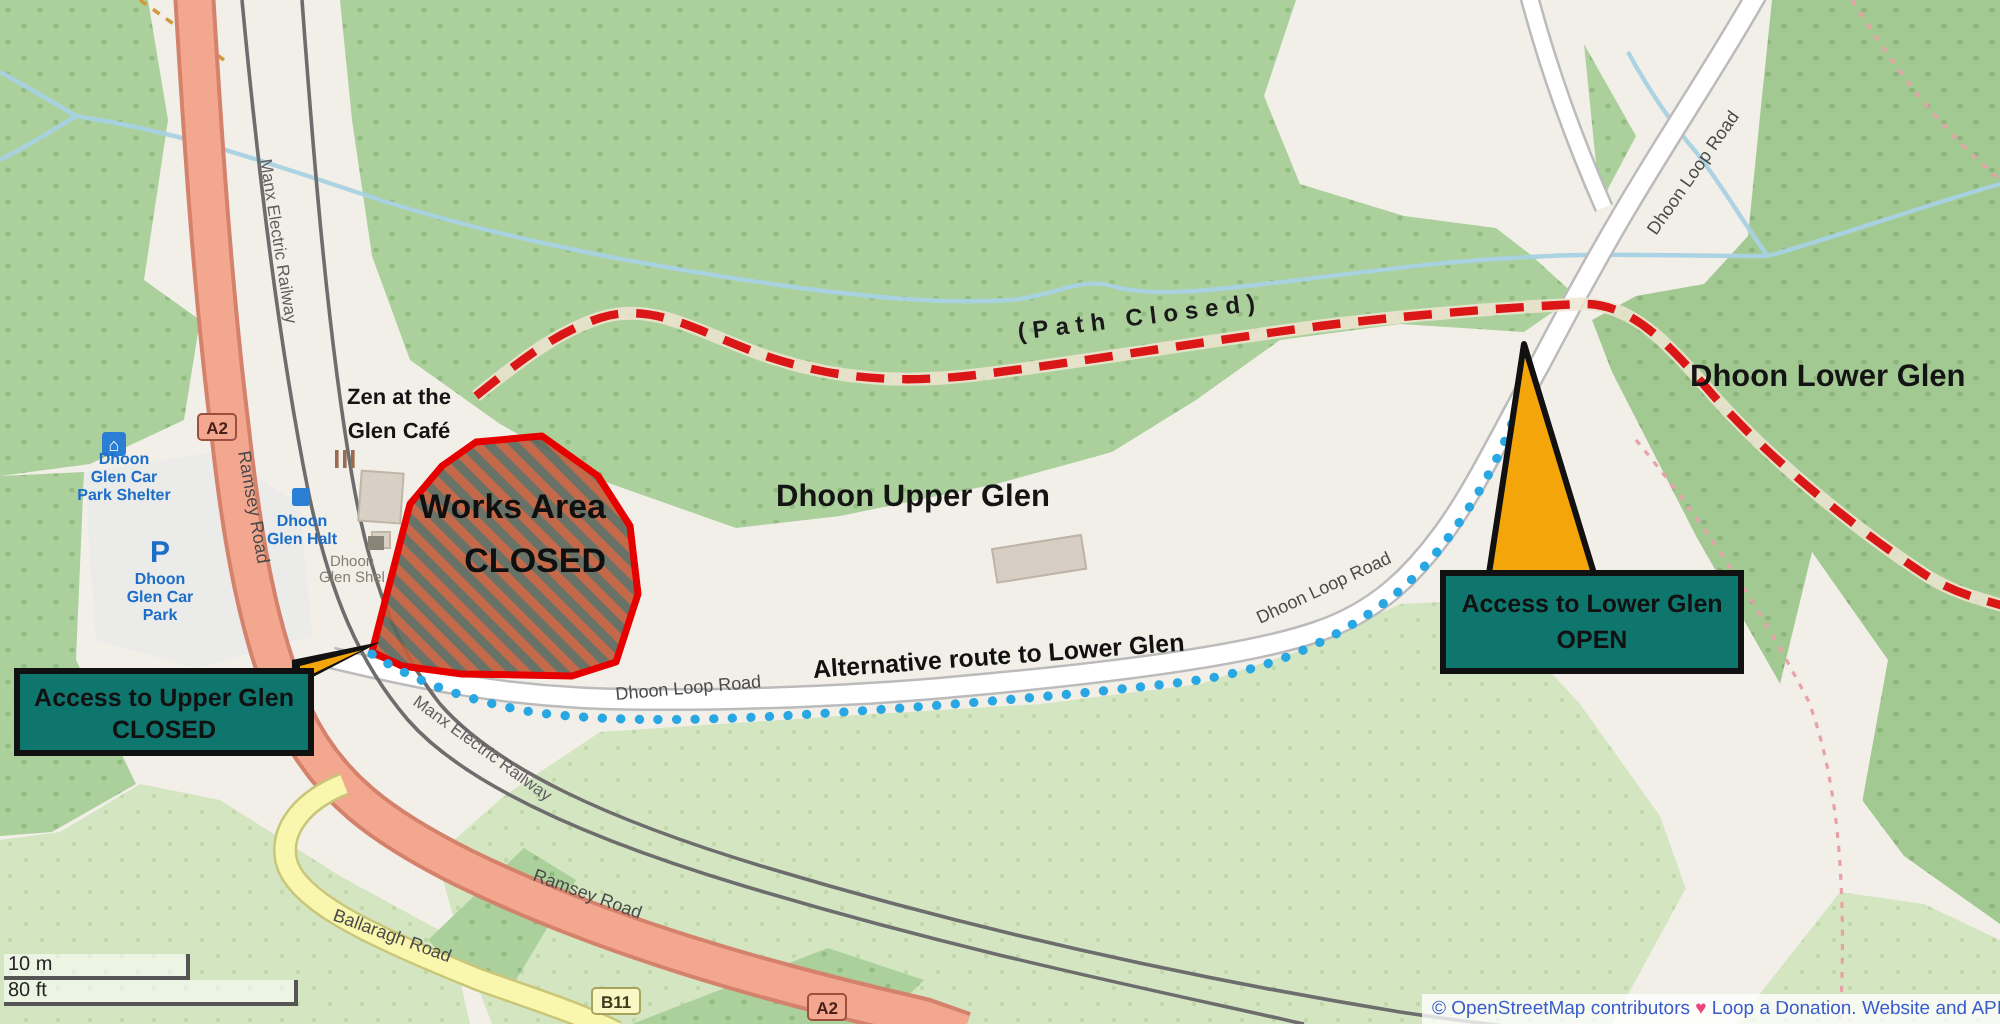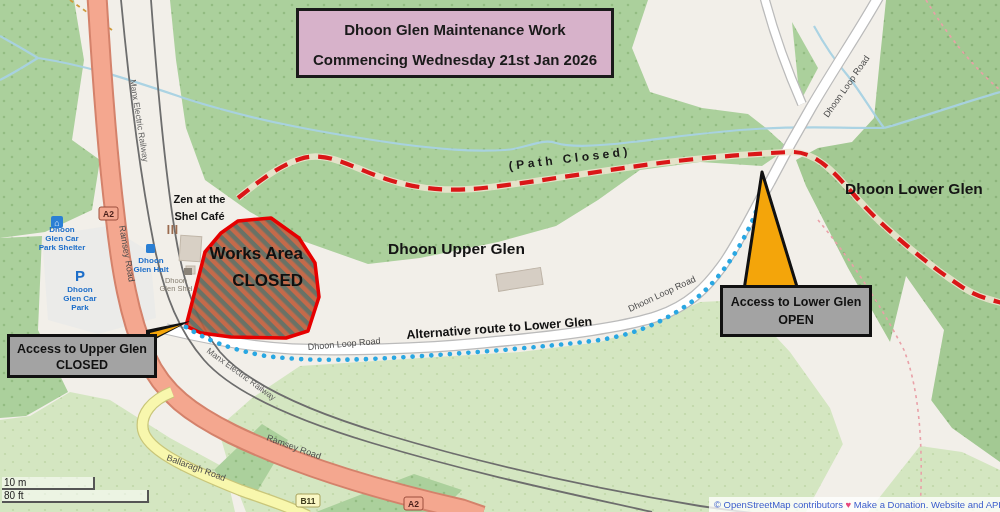--- a/index.html
+++ b/index.html
@@ -3,21 +3,21 @@
 <meta charset="utf-8">
 <style>
   html,body{margin:0;padding:0;background:#fff;font-family:"Liberation Sans",sans-serif;}
   #map{position:relative;width:1000px;height:512px;overflow:hidden;background:#f2efe9;}
   #map svg{position:absolute;left:0;top:0;}
   .ovl{position:absolute;box-sizing:border-box;}
   
   .title-box{left:296px;top:8px;width:318px;height:70px;background:#d7b2ca;border:3px solid #1a1a1a;
              text-align:center;color:#1a1a1a;font-weight:bold;font-size:15px;}
   .title-box .l1{margin-top:10px;} .title-box .l2{margin-top:13px;}
-  .callout{background:#a3a3a3;border:3px solid #111;text-align:center;color:#111;font-weight:bold;font-size:12.5px;z-index:6;}
+  .callout{background:#0f766e;border:3px solid #111;text-align:center;color:#111;font-weight:bold;font-size:12.5px;z-index:6;}
   .callout-upper{left:7px;top:334px;width:150px;height:44px;}
   .callout-upper .l1{margin-top:5px;} .callout-upper .l2{margin-top:2px;}
   .callout-lower{left:720px;top:285px;width:152px;height:52px;}
   .callout-lower .l1{margin-top:7px;} .callout-lower .l2{margin-top:4px;}
   
   .glen-label{font-weight:bold;color:#141414;font-size:15.5px;white-space:nowrap;z-index:4;margin-top:21px;}
   .cafe-label{left:152px;top:191px;width:95px;text-align:center;font-weight:bold;color:#141414;
               font-size:11px;line-height:17px;z-index:4;}
   .works-label{width:110px;text-align:right;font-weight:bold;color:#101010;font-size:17px;z-index:4;white-space:nowrap;}
   .path-closed{left:508px;top:159px;font-weight:bold;color:#191919;font-size:12px;letter-spacing:3.5px;
@@ -163,54 +163,50 @@
 
   <polygon points="186,326 205,252 221,233 238,221 271,218 299,238 315,263 319,297 308,331 286,338 231,337 201,333" fill="url(#pHatch)" fill-opacity="0.92" stroke="#e60000" stroke-width="3.5" stroke-linejoin="round"></polygon>
 
   <path d="M 186,327 C 206,340 232,350 266,356 C 312,362 362,360 422,356 C 482,352 542,347 592,341 C 632,336 662,323 690,303 C 714,286 734,258 748,230 C 758,210 763,192 763,176" stroke="#29a7e2" stroke-width="4.6" stroke-dasharray="0.1 9.2" stroke-linecap="round" fill="none"></path>
 
   <polygon points="146,330 190,321 146,344" fill="#111"></polygon>
   <polygon points="150,333 181,325 150,340" fill="#f4a50a"></polygon>
   <polygon points="744,290 762,172 798,290" fill="#f4a50a" stroke="#111" stroke-width="3" stroke-linejoin="round"></polygon>
 </svg>
 
-<div class="ovl title-box">
-  <div class="l1">Dhoon Glen Maintenance Work</div>
-  <div class="l2">Commencing Wednesday 21st Jan 2026</div>
-</div>
 
 <div class="ovl callout callout-upper">
   <div class="l1">Access to Upper Glen</div>
   <div class="l2">CLOSED</div>
 </div>
 
 <div class="ovl callout callout-lower">
   <div class="l1">Access to Lower Glen</div>
   <div class="l2">OPEN</div>
 </div>
 
 <div class="ovl glen-label" style="left:388px;top:219px;">Dhoon Upper Glen</div>
 <div class="ovl glen-label" style="left:845px;top:159px;">Dhoon Lower Glen</div>
 
 <div class="ovl cafe-label">
   <div>Zen at the</div>
-  <div>Shel Café</div>
+  <div>Glen Café</div>
 </div>
 
 <div class="ovl works-label" style="left:193px;top:244px;">Works Area</div>
 <div class="ovl works-label" style="left:193px;top:271px;">CLOSED</div>
 
 <div class="ovl path-closed">(Path Closed)</div>
 <div class="ovl alt-route">Alternative route to Lower Glen</div>
 
 <div class="ovl scale">
   <div class="bar metric">10 m</div>
   <div class="bar imperial">80 ft</div>
 </div>
 
 <div class="ovl attrib">
   <a href="#">© OpenStreetMap contributors</a>
   <span class="heart">♥</span>
-  <a href="#">Make a Donation.</a>
+  <a href="#">Loop a Donation.</a>
   <a href="#">Website and API</a>
 </div>
 
 </div>
 
 </body></html>

